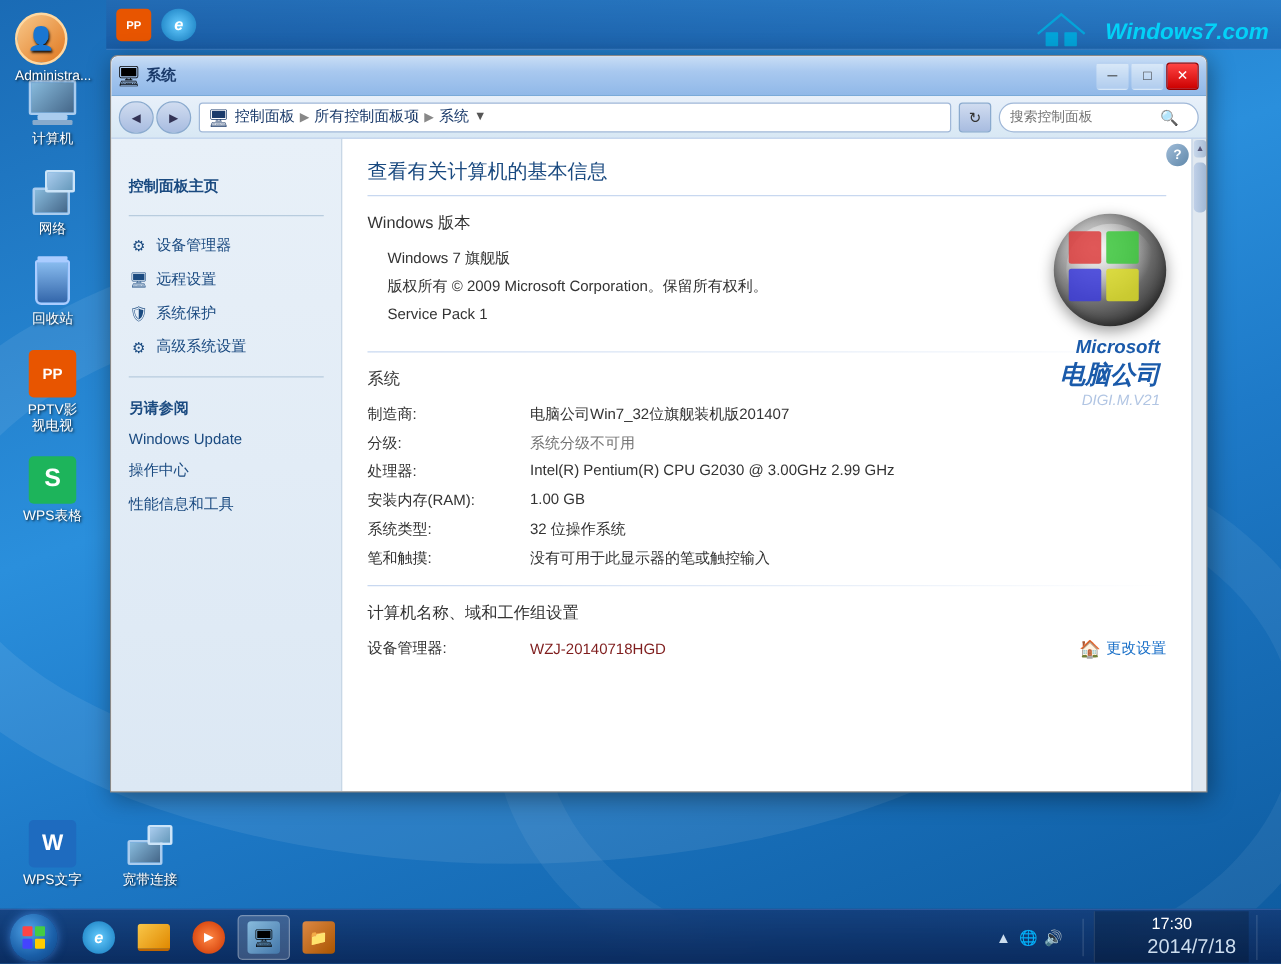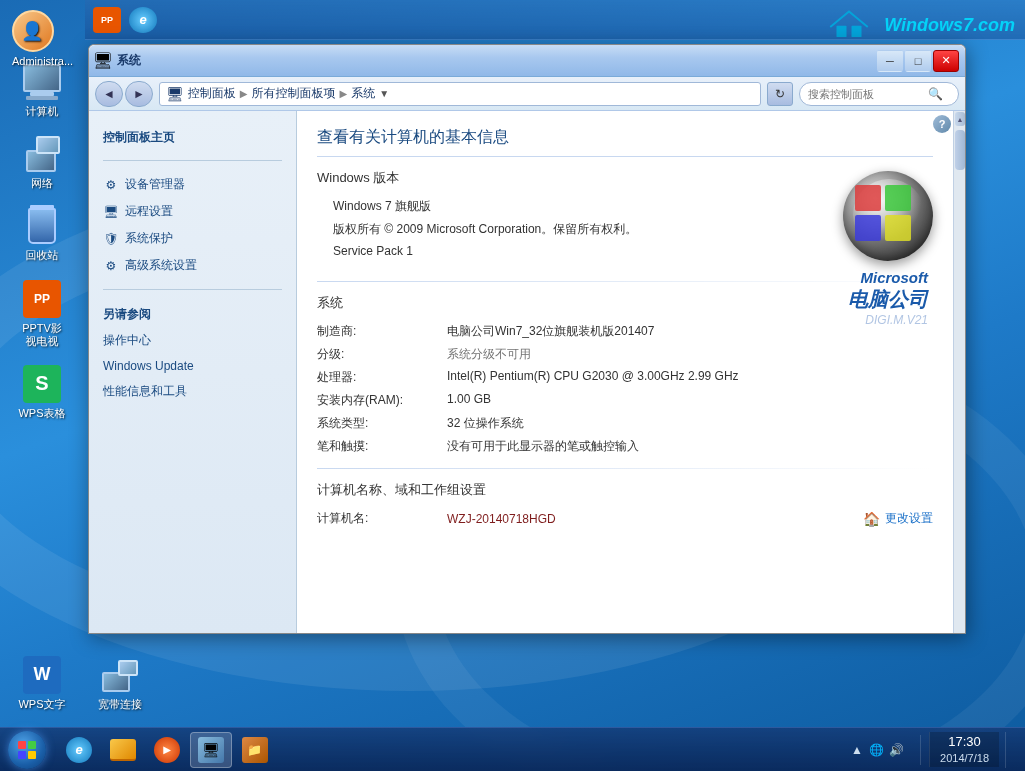--- a/index.html
+++ b/index.html
@@ -168,23 +168,24 @@
       padding: 2px 10px;
       text-align: center;
       cursor: pointer;
     }
     .clock-time {
       font-size: 13px;
       color: white;
       line-height: 1.3;
     }
     .clock-date {
-      font-size: 11px;
+      font-size: 16px;
       color: #cde;
       line-height: 1.3;
+      margin-left: 32px;
     }
 
     .show-desktop {
       width: 12px;
       height: 36px;
       border-left: 1px solid rgba(255,255,255,0.15);
       margin-left: 2px;
       cursor: pointer;
     }
 
@@ -379,24 +380,24 @@
 
     
     .content-area {
       flex: 1;
       display: flex;
       overflow: hidden;
     }
 
     
     .sidebar {
-      width: 208px;
+      width: 185px;
       background: linear-gradient(to bottom, #e8f0f8 0%, #dce8f4 100%);
       border-right: 1px solid #b8ccde;
-      padding: 12px 0;
+      padding: 24px 0;
       overflow-y: auto;
     }
 
     .sidebar-section-title {
       font-size: 12px;
       color: #1a4a80;
       font-weight: bold;
       padding: 6px 14px 4px;
     }
 
@@ -758,24 +759,24 @@
         </div>
         <div class="sidebar-link">
           <span class="sidebar-link-icon">⚙</span>
           <span>高级系统设置</span>
         </div>
 
         <div class="sidebar-divider"></div>
 
         <div class="sidebar-section-title">另请参阅</div>
         <div class="sidebar-link">
+          <span>Windows Update</span>
+        </div>
+        <div class="sidebar-link">
           <span>操作中心</span>
-        </div>
-        <div class="sidebar-link">
-          <span>Windows Update</span>
         </div>
         <div class="sidebar-link">
           <span>性能信息和工具</span>
         </div>
       </div>
 
       <div class="main-panel">
 
         <h1 class="panel-title">查看有关计算机的基本信息</h1>
 
@@ -842,21 +843,21 @@
         <div class="info-row">
           <div class="info-label">笔和触摸:</div>
           <div class="info-value">没有可用于此显示器的笔或触控输入</div>
         </div>
 
         <div class="section-divider" style="margin-top:10px;"></div>
 
         <div class="section-header">计算机名称、域和工作组设置</div>
 
         <div class="comp-name-row">
-          <div class="comp-name-label">计算机名:</div>
+          <div class="comp-name-label">设备管理器:</div>
           <div class="comp-name-value">WZJ-20140718HGD</div>
           <div class="change-settings-link">
             <span style="font-size:14px;">🏠</span>
             <span>更改设置</span>
           </div>
         </div>
 
       </div>
 
       <div class="scrollbar">

